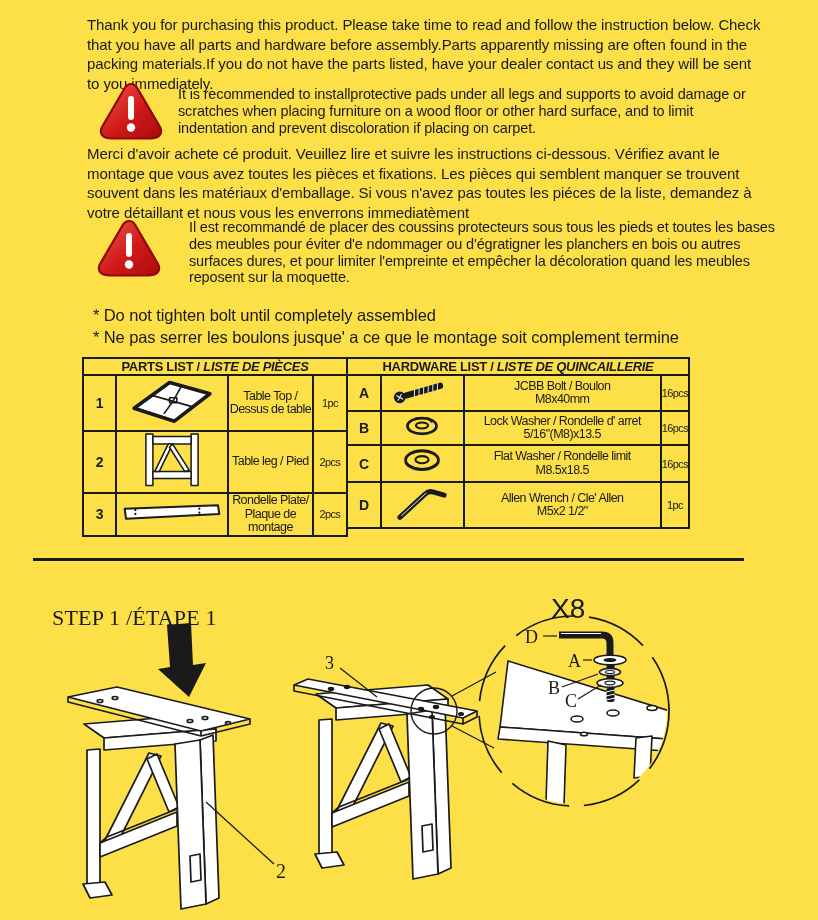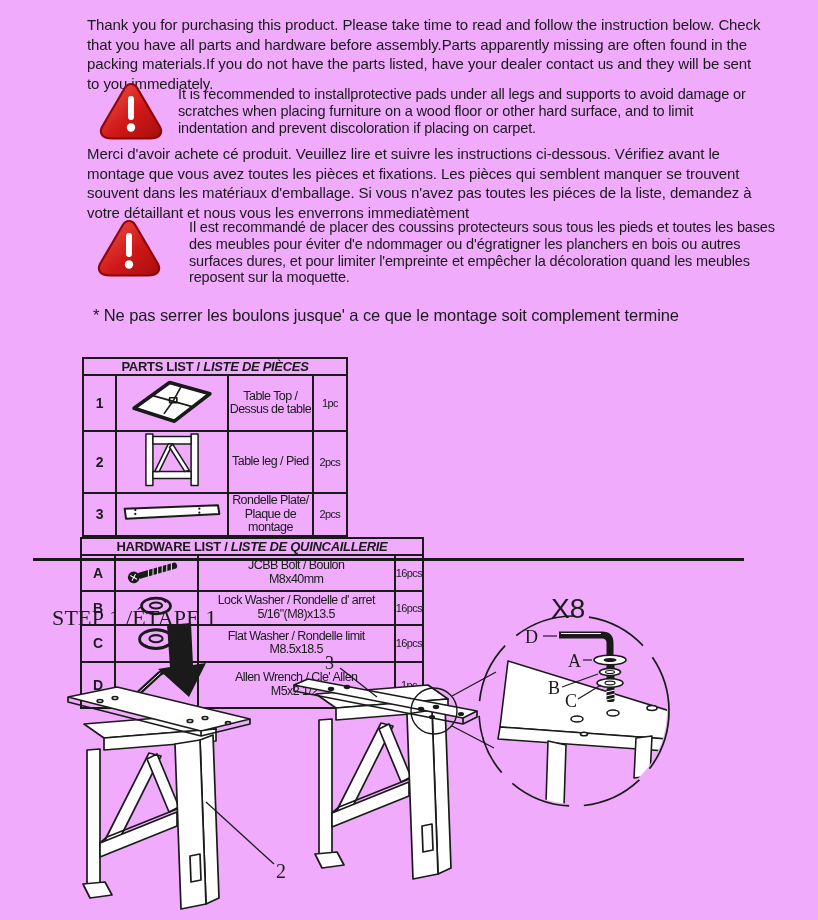--- a/index.html
+++ b/index.html
@@ -1,25 +1,25 @@
 <!DOCTYPE html>
 <html><head>
 <meta charset="utf-8">
 <style>
   html,body{margin:0;padding:0;background:#fff;}
-  .page{position:relative;width:818px;height:920px;background:#f0abfc;overflow:hidden;
+  .page{position:relative;width:818px;height:920px;background:#fde047;overflow:hidden;
         font-family:"Liberation Sans",sans-serif;color:#1a1a1a;}
   .abs{position:absolute;}
   .para{font-size:15px;line-height:19.5px;letter-spacing:-0.1px;}
   .warn-text{font-size:14.5px;line-height:16.8px;letter-spacing:-0.15px;}
   .notes{font-size:16.5px;line-height:22px;letter-spacing:-0.1px;}
   .rule{background:#1a1a1a;}
   .step{font-family:"Liberation Serif",serif;font-size:22px;letter-spacing:0.2px;margin-top:28px;}
   
-  .tables{display:flex;align-items:stretch;flex-direction:column;}
+  .tables{display:flex;align-items:stretch;}
   table{border-collapse:collapse;table-layout:fixed;height:172px;}
   td{border:2px solid #1a1a1a;text-align:center;vertical-align:middle;padding:0;overflow:hidden;}
   .th td{font-weight:bold;font-size:13px;letter-spacing:-0.3px;height:14px;}
   .th .fr{font-style:italic;}
   .idcell{font-weight:bold;font-size:14px;}
   .namecell{font-size:12.5px;line-height:13.5px;letter-spacing:-0.55px;}
   .qtycell{font-size:11px;letter-spacing:-0.6px;}
   svg text{font-family:"Liberation Serif",serif;fill:#1a1a1a;}
   svg text.sans{font-family:"Liberation Sans",sans-serif;}
 </style>
@@ -50,20 +50,21 @@
   <div class="abs para" style="left:87px;top:144px;width:692px;">Merci d'avoir achete cé produit. Veuillez lire et suivre les instructions ci-dessous. Vérifiez avant le montage que vous avez toutes les pièces et fixations. Les pièces qui semblent manquer se trouvent souvent dans les matériaux d'emballage.  Si vous n'avez pas toutes les piéces de la liste, demandez à votre détaillant et nous vous les enverrons immediatèment</div>
 
   <svg class="abs" style="left:97px;top:217px" width="64" height="61" viewBox="0 0 64 59">
     <path d="M32,3 Q36,3 38.5,7.5 L61,46 Q63.5,51 60.5,54.5 Q57.5,57.5 51,57.5 L13,57.5 Q6.5,57.5 3.5,54.5 Q0.5,51 3,46 L25.5,7.5 Q28,3 32,3 Z" fill="url(#wgrad)" stroke="#8e0808" stroke-width="2.2" stroke-linejoin="round"></path>
     <rect x="29" y="15" width="6" height="24" rx="3" fill="#fff"></rect>
     <circle cx="32" cy="46.5" r="4.2" fill="#fff"></circle>
   </svg>
   <div class="abs warn-text" style="left:177px;top:219px;width:592px;margin-left:12px;">Il est recommandé de placer des coussins protecteurs sous tous les pieds et toutes les bases des meubles pour éviter d'e ndommager ou d'égratigner les planchers en bois ou autres surfaces dures, et pour limiter l'empreinte et empêcher la décoloration quand les meubles reposent sur la moquette.</div>
 
   <div class="abs notes" style="left:93px;top:304px;width:700px;">
+    <div>* Do not tighten bolt until completely assembled</div>
     <div>* Ne pas serrer les boulons jusque' a ce que le montage soit complement termine</div>
   </div>
 
   <div class="abs tables" style="left:82px;top:357px;">
 
     <table style="width:266px;">
       <colgroup>
           <col style="width:33px">
           <col style="width:111px">
           <col style="width:84px">

